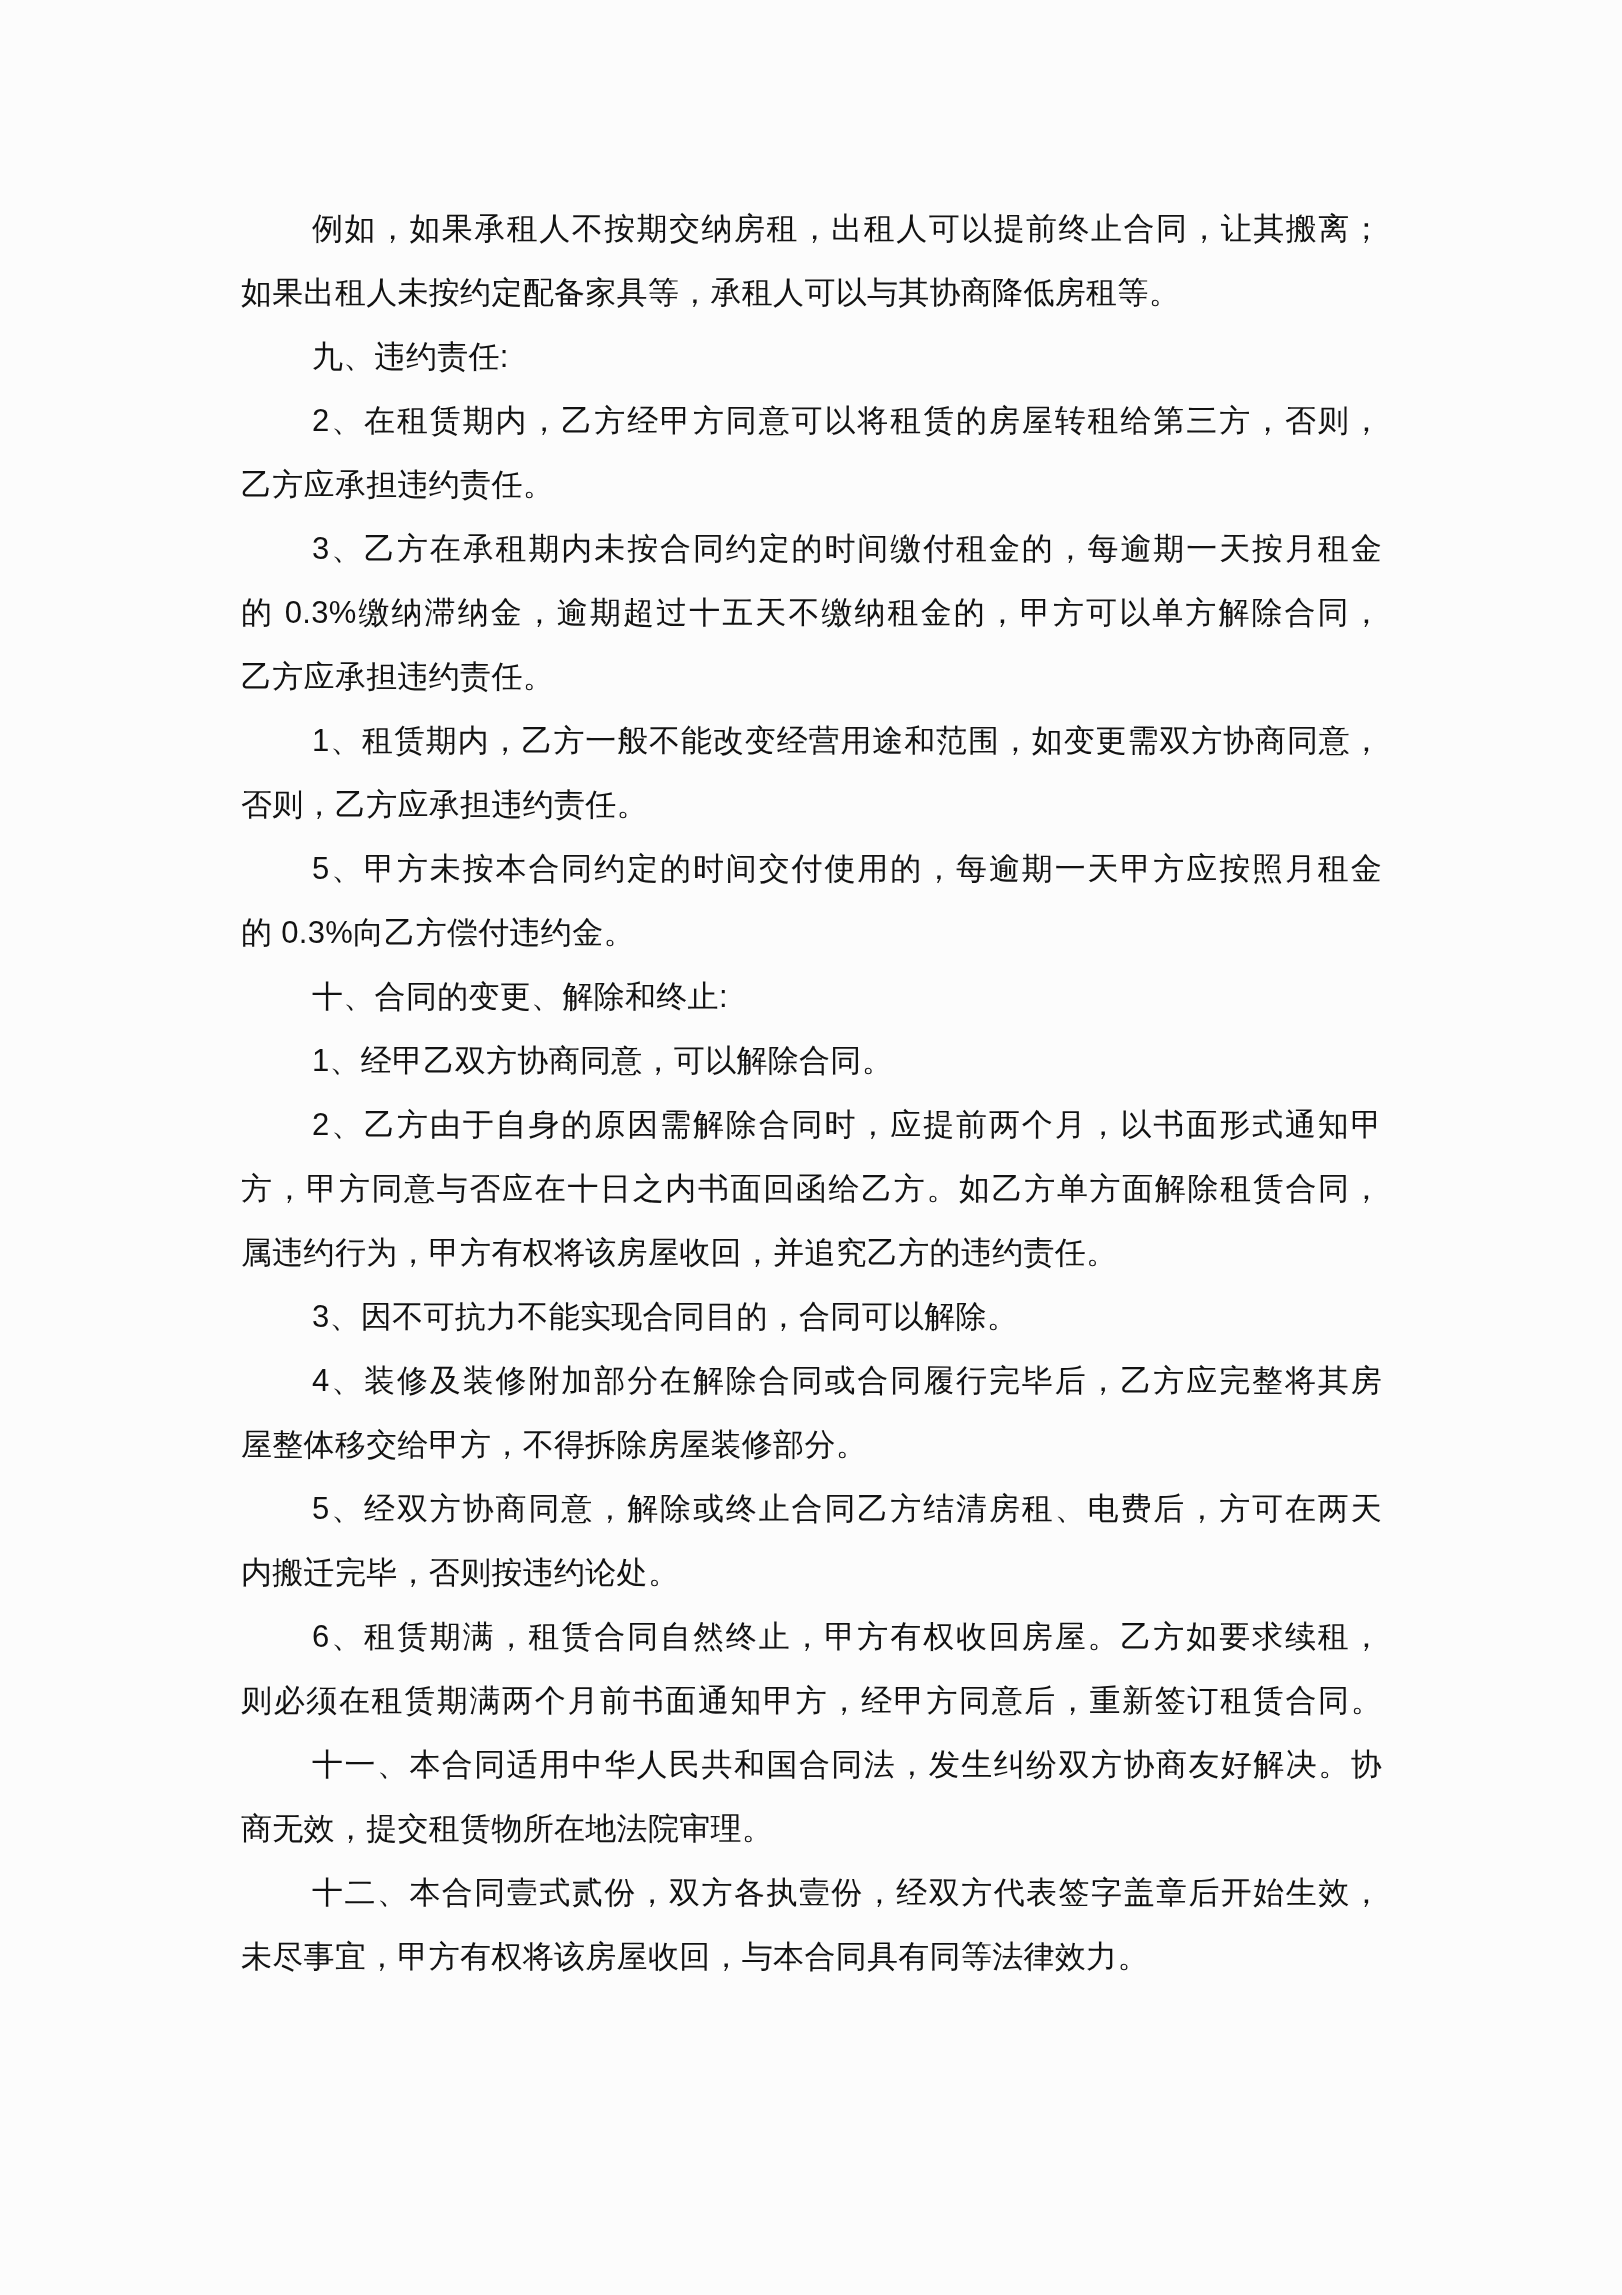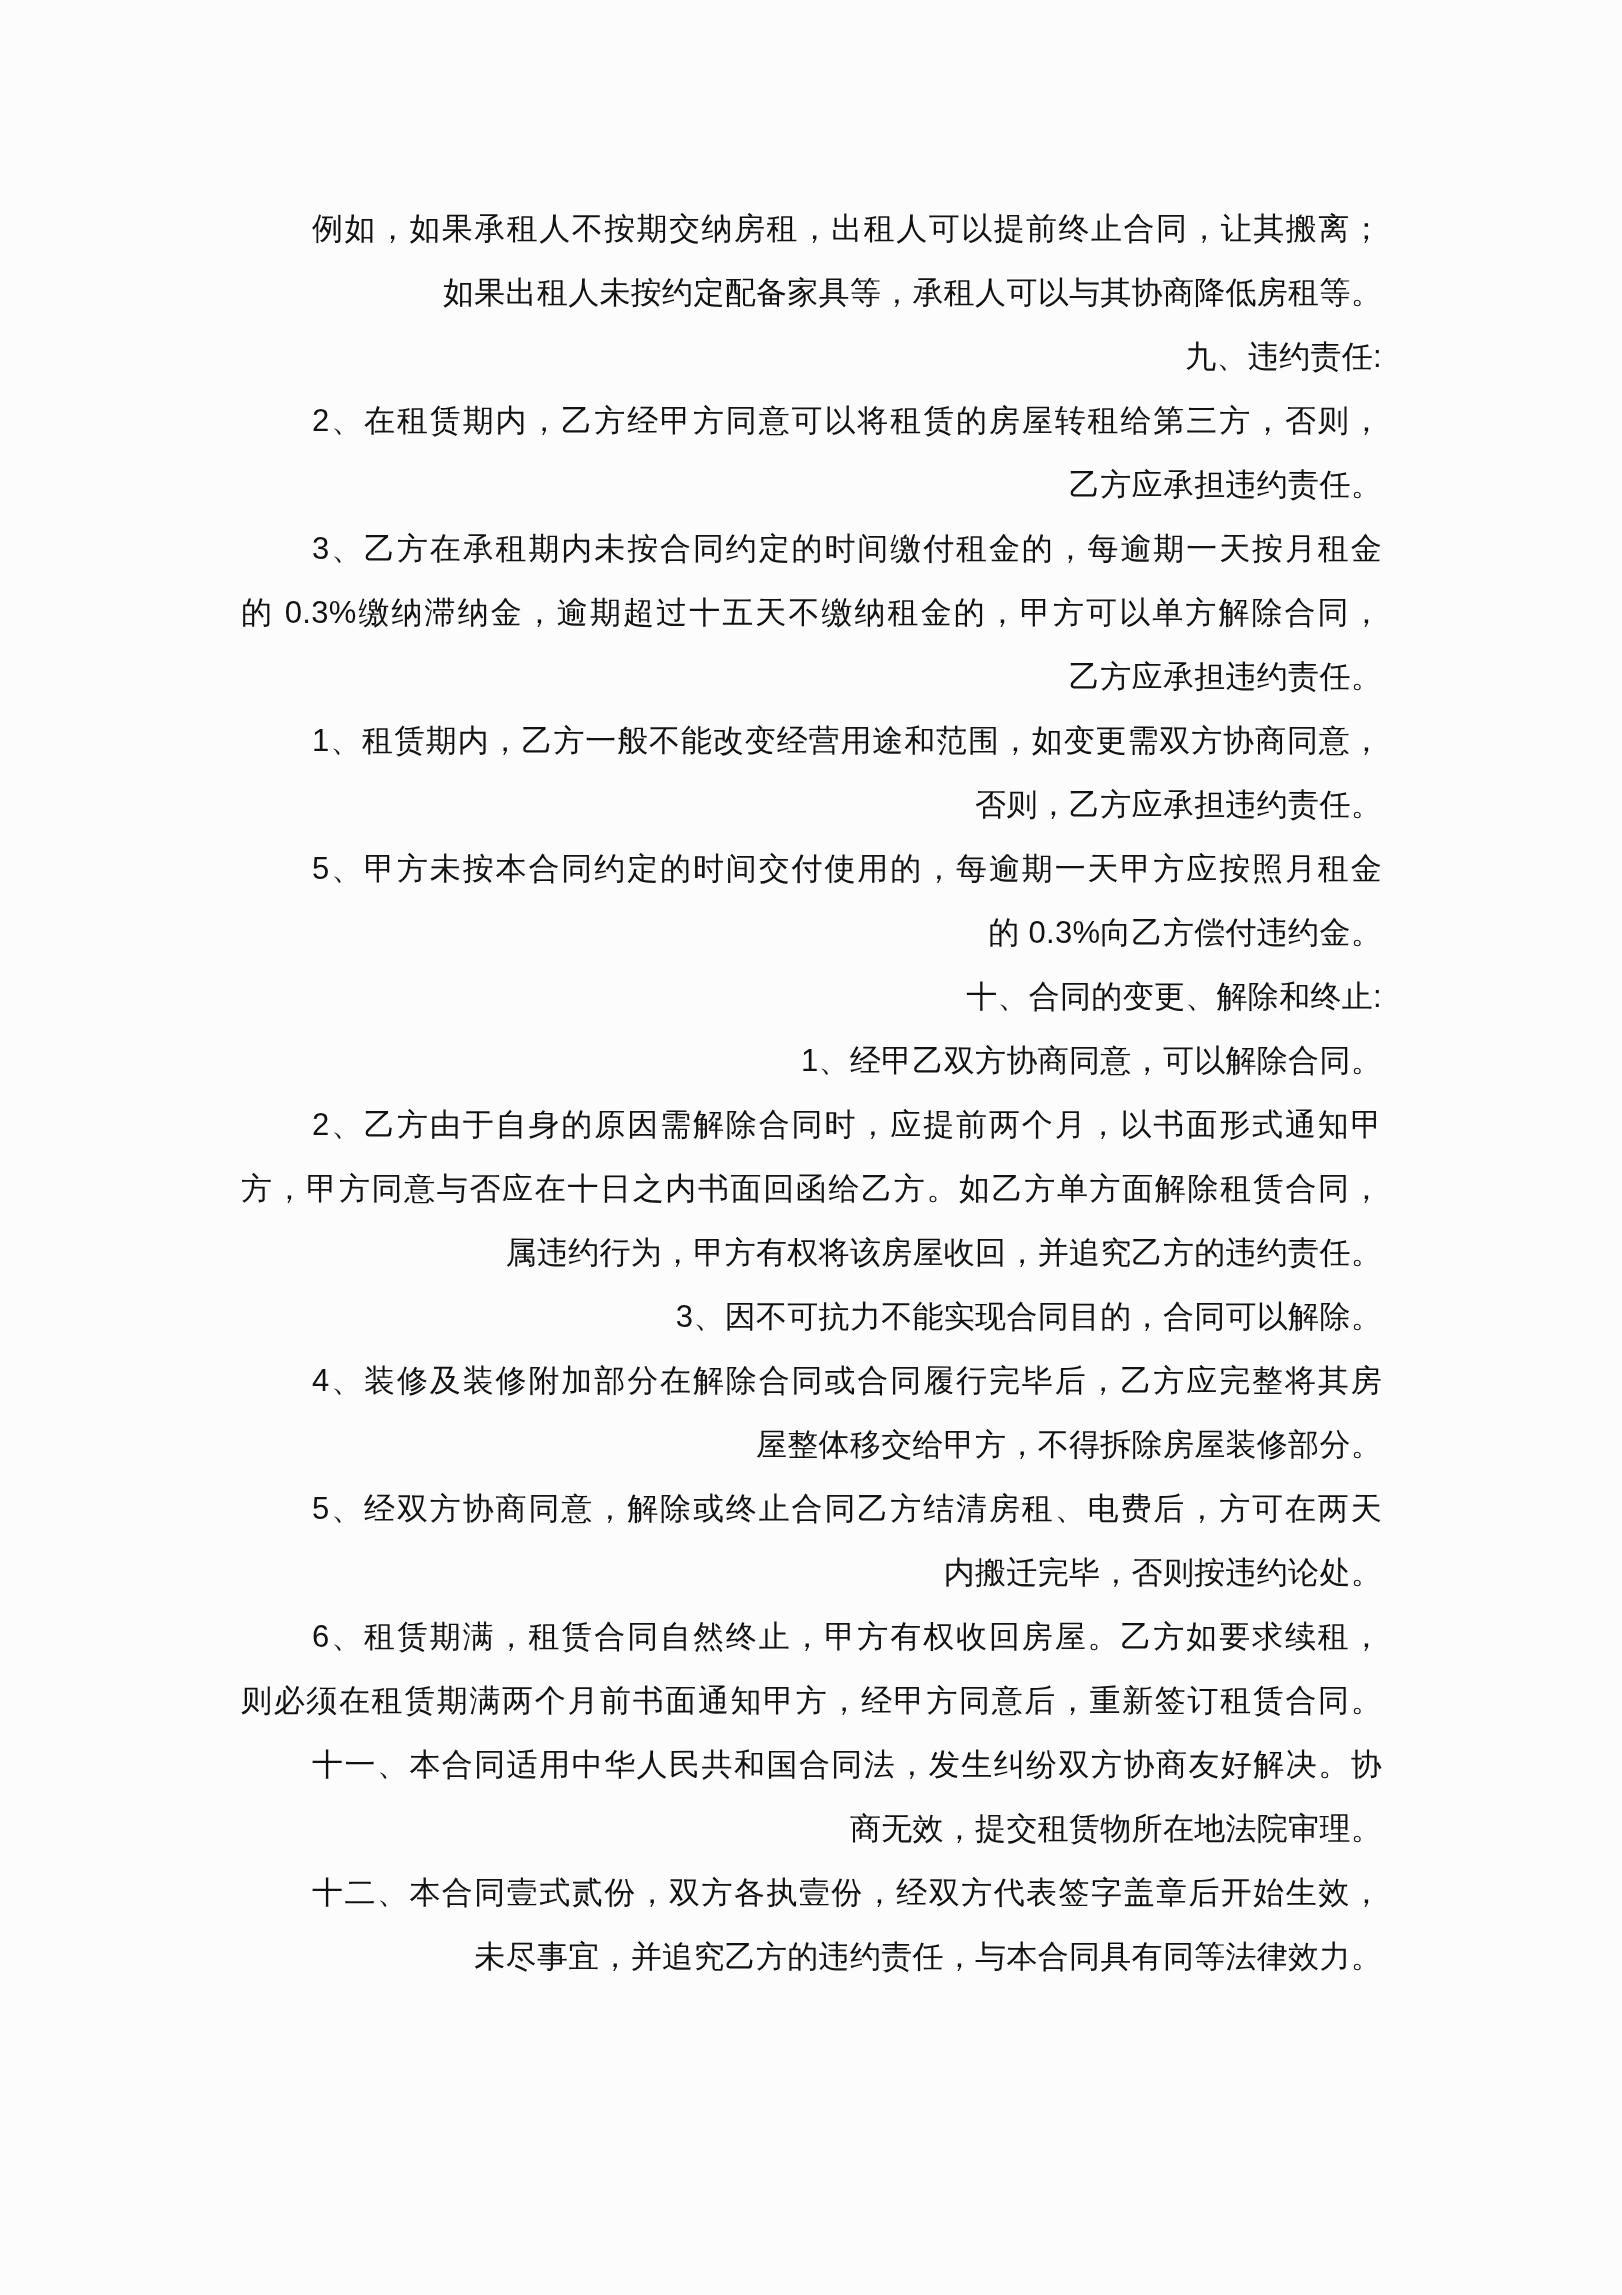--- a/index.html
+++ b/index.html
@@ -21,21 +21,21 @@
     top: 197px;
     width: 1141px;
     color: #121212;
     font-family: Liberation Sans, sans-serif;
     font-size: 31px;
     font-weight: 400;
   }
   .line {
     height: 64px;
     line-height: 64px;
-    text-align: right;
+    text-align: left;
     letter-spacing: 0.3px;
   }
   .line.indent {
     text-indent: 71px;
   }
   .line.fill {
     text-align: justify;
     text-align-last: justify;
   }
 </style>
@@ -64,16 +64,16 @@
       <div class="line indent">3、因不可抗力不能实现合同目的，合同可以解除。</div>
       <div class="line indent fill">4、装修及装修附加部分在解除合同或合同履行完毕后，乙方应完整将其房</div>
       <div class="line">屋整体移交给甲方，不得拆除房屋装修部分。</div>
       <div class="line indent fill">5、经双方协商同意，解除或终止合同乙方结清房租、电费后，方可在两天</div>
       <div class="line">内搬迁完毕，否则按违约论处。</div>
       <div class="line indent fill">6、租赁期满，租赁合同自然终止，甲方有权收回房屋。乙方如要求续租，</div>
       <div class="line fill">则必须在租赁期满两个月前书面通知甲方，经甲方同意后，重新签订租赁合同。</div>
       <div class="line indent fill">十一、本合同适用中华人民共和国合同法，发生纠纷双方协商友好解决。协</div>
       <div class="line">商无效，提交租赁物所在地法院审理。</div>
       <div class="line indent fill">十二、本合同壹式贰份，双方各执壹份，经双方代表签字盖章后开始生效，</div>
-      <div class="line">未尽事宜，并追究乙方的违约责任，与本合同具有同等法律效力。</div>
+      <div class="line">未尽事宜，甲方有权将该房屋收回，与本合同具有同等法律效力。</div>
     </div>
 </div>
 
 
 </body></html>

